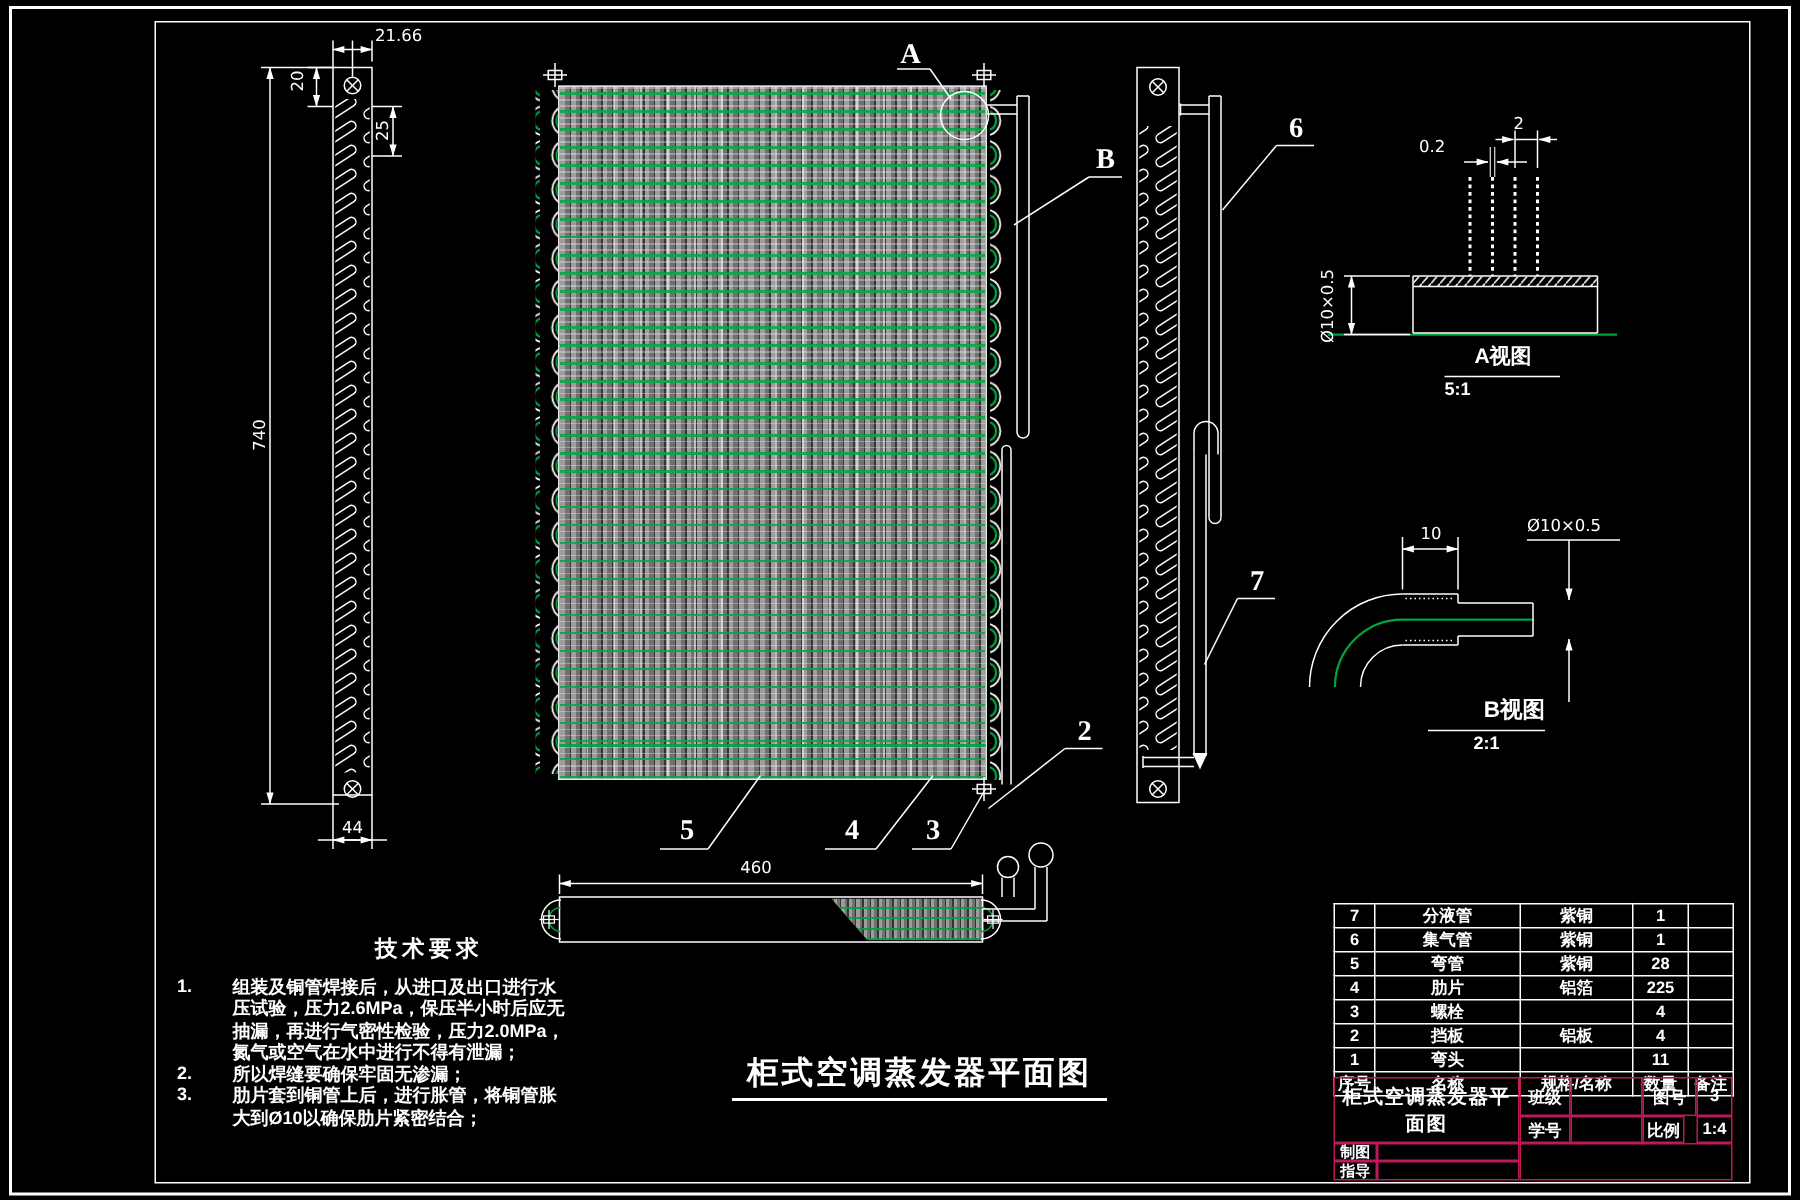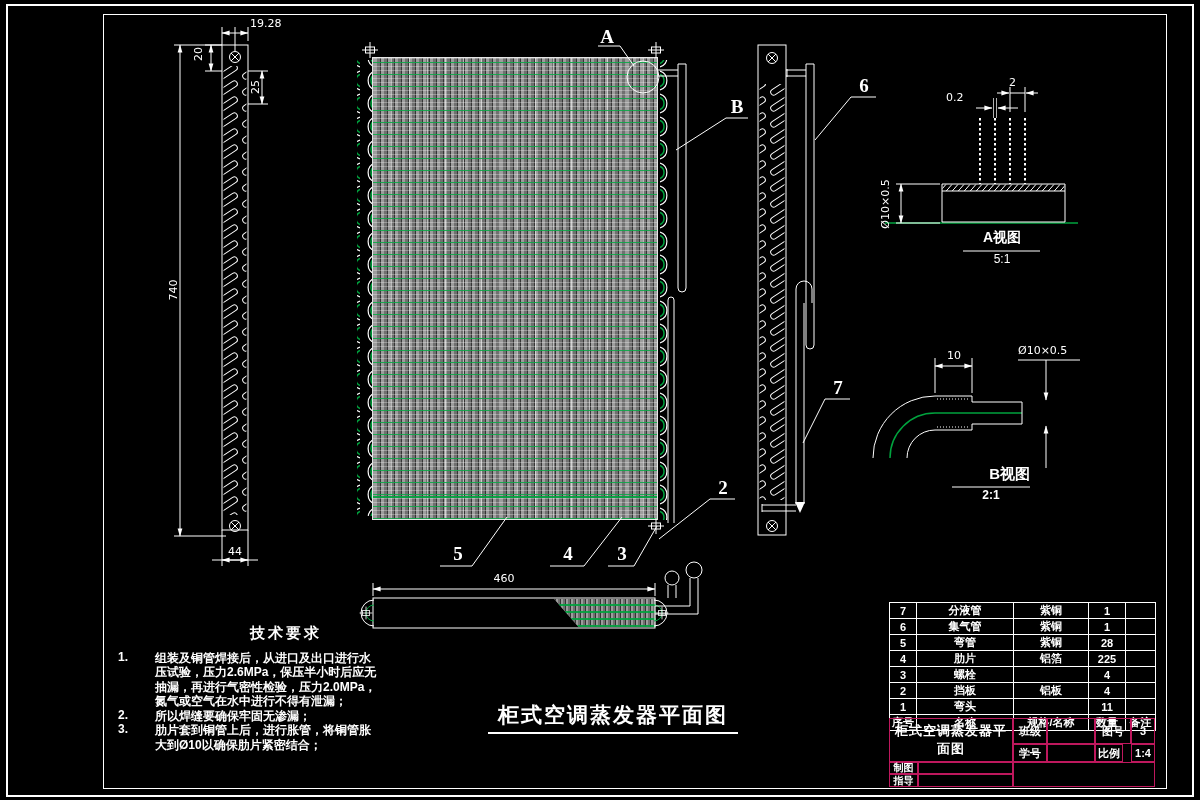--- a/index.html
+++ b/index.html
@@ -250,42 +250,42 @@
         <line x1="972" y1="393" x2="972" y2="358"></line>
       <line x1="935" y1="366" x2="972" y2="366" marker-start="url(#ar)" marker-end="url(#ar)"></line>
 
       <line x1="1018" y1="360" x2="1080" y2="360"></line>
       <line x1="1046" y1="360" x2="1046" y2="400" marker-end="url(#ar)"></line>
       <line x1="1046" y1="468" x2="1046" y2="426" marker-end="url(#ar)"></line>
       <line x1="952" y1="487" x2="1030" y2="487"></line>
     </g>
   </svg>
 
-  <div class="t fs11" style="left:250px;top:18px;width:50px">19.28</div>
+  <div class="t fs11" style="left:250px;top:18px;width:50px">21.66</div>
   <div class="t fs11 rot" style="left:186px;top:48px;width:26px">20</div>
   <div class="t fs11 rot" style="left:243px;top:81px;width:26px">25</div>
   <div class="t fs11 rot" style="left:152px;top:284px;width:44px">740</div>
   <div class="t fs11" style="left:221px;top:546px;width:28px;text-align:center">44</div>
 
   <div class="bal" style="left:596px;top:26px;width:22px">A</div>
   <div class="bal" style="left:725px;top:96px;width:24px">B</div>
   <div class="bal" style="left:852px;top:75px;width:24px">6</div>
   <div class="bal" style="left:826px;top:377px;width:24px">7</div>
   <div class="bal" style="left:710px;top:477px;width:26px">2</div>
   <div class="bal" style="left:609px;top:543px;width:26px">3</div>
   <div class="bal" style="left:552px;top:543px;width:32px">4</div>
   <div class="bal" style="left:442px;top:543px;width:32px">5</div>
 
   <div class="t fs11" style="left:482px;top:573px;width:44px;text-align:center">460</div>
 
   <div class="t fs11" style="left:946px;top:92px;width:28px">0.2</div>
   <div class="t fs11" style="left:1009px;top:77px;width:14px">2</div>
   <div class="t fs11 rot" style="left:856px;top:198px;width:60px">Ø10×0.5</div>
   <div class="t" style="left:963px;top:230px;width:78px;text-align:center;font-size:14px;font-weight:bold">A视图</div>
-  <div class="t fs12" style="left:963px;top:253px;width:78px;text-align:center;font-weight:normal">5:1</div>
+  <div class="t fs12" style="left:963px;top:253px;width:78px;text-align:left;font-weight:bold">5:1</div>
 
   <div class="t fs11" style="left:943px;top:350px;width:22px;text-align:center">10</div>
   <div class="t fs11" style="left:1018px;top:345px;width:64px">Ø10×0.5</div>
   <div class="t" style="left:952px;top:466px;width:78px;text-align:right;font-size:15px;font-weight:bold">B视图</div>
   <div class="t fs12" style="left:952px;top:489px;width:78px;text-align:center;font-weight:bold">2:1</div>
 
   <div class="t" style="left:238px;top:625px;width:96px;text-align:center;font-size:15px;font-weight:bold;letter-spacing:3px">技术要求</div>
   <div class="trq" style="top:650px">
       <span class="no">1.</span>
       <span class="tx">组装及铜管焊接后，从进口及出口进行水</span>

